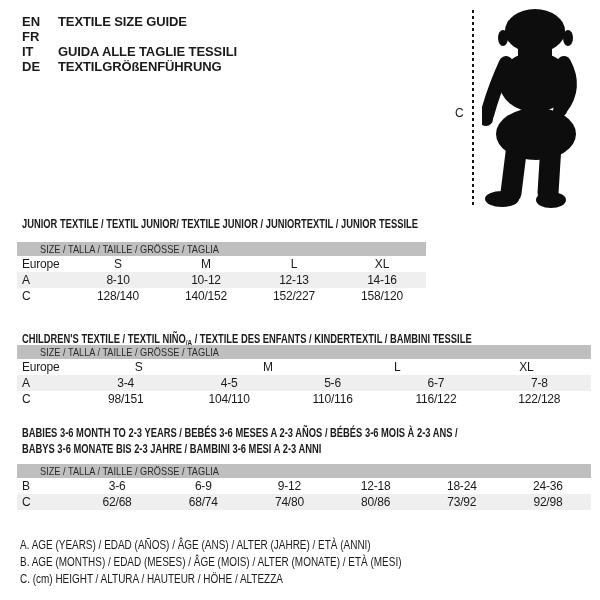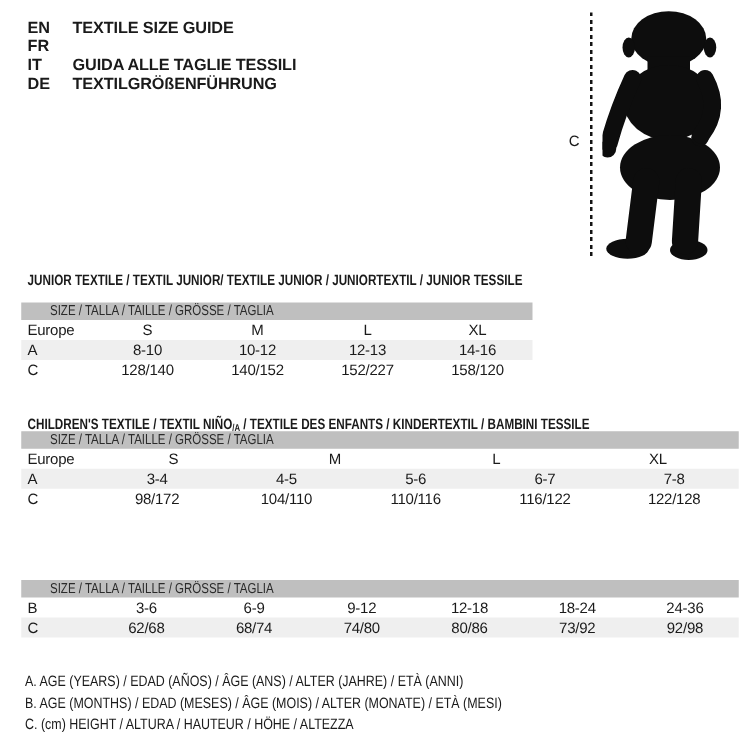--- a/index.html
+++ b/index.html
@@ -131,28 +131,32 @@
     <div class="trow alt">
       <span class="rlabel">A</span>
       <span class="cell">3-4</span>
       <span class="cell">4-5</span>
       <span class="cell">5-6</span>
       <span class="cell">6-7</span>
       <span class="cell">7-8</span>
     </div>
     <div class="trow">
       <span class="rlabel">C</span>
-      <span class="cell">98/172</span>
+      <span class="cell">98/151</span>
       <span class="cell">104/110</span>
       <span class="cell">110/116</span>
       <span class="cell">116/122</span>
       <span class="cell">122/128</span>
     </div>
   </div>
 
+  <div class="sec-title" style="top:425px;">
+    <div><span class="scale">BABIES 3-6 MONTH TO 2-3 YEARS / BEBÉS 3-6 MESES A 2-3 AÑOS / BÉBÉS 3-6 MOIS À 2-3 ANS /</span></div>
+    <div><span class="scale">BABYS 3-6 MONATE BIS 2-3 JAHRE / BAMBINI 3-6 MESI A 2-3 ANNI</span></div>
+  </div>
   <div class="size-table wide" style="top:464px;">
     <div class="bar">
       <span class="scale">SIZE / TALLA / TAILLE / GRÖSSE / TAGLIA</span>
     </div>
     <div class="trow">
       <span class="rlabel">B</span>
       <span class="cell">3-6</span>
       <span class="cell">6-9</span>
       <span class="cell">9-12</span>
       <span class="cell">12-18</span>

